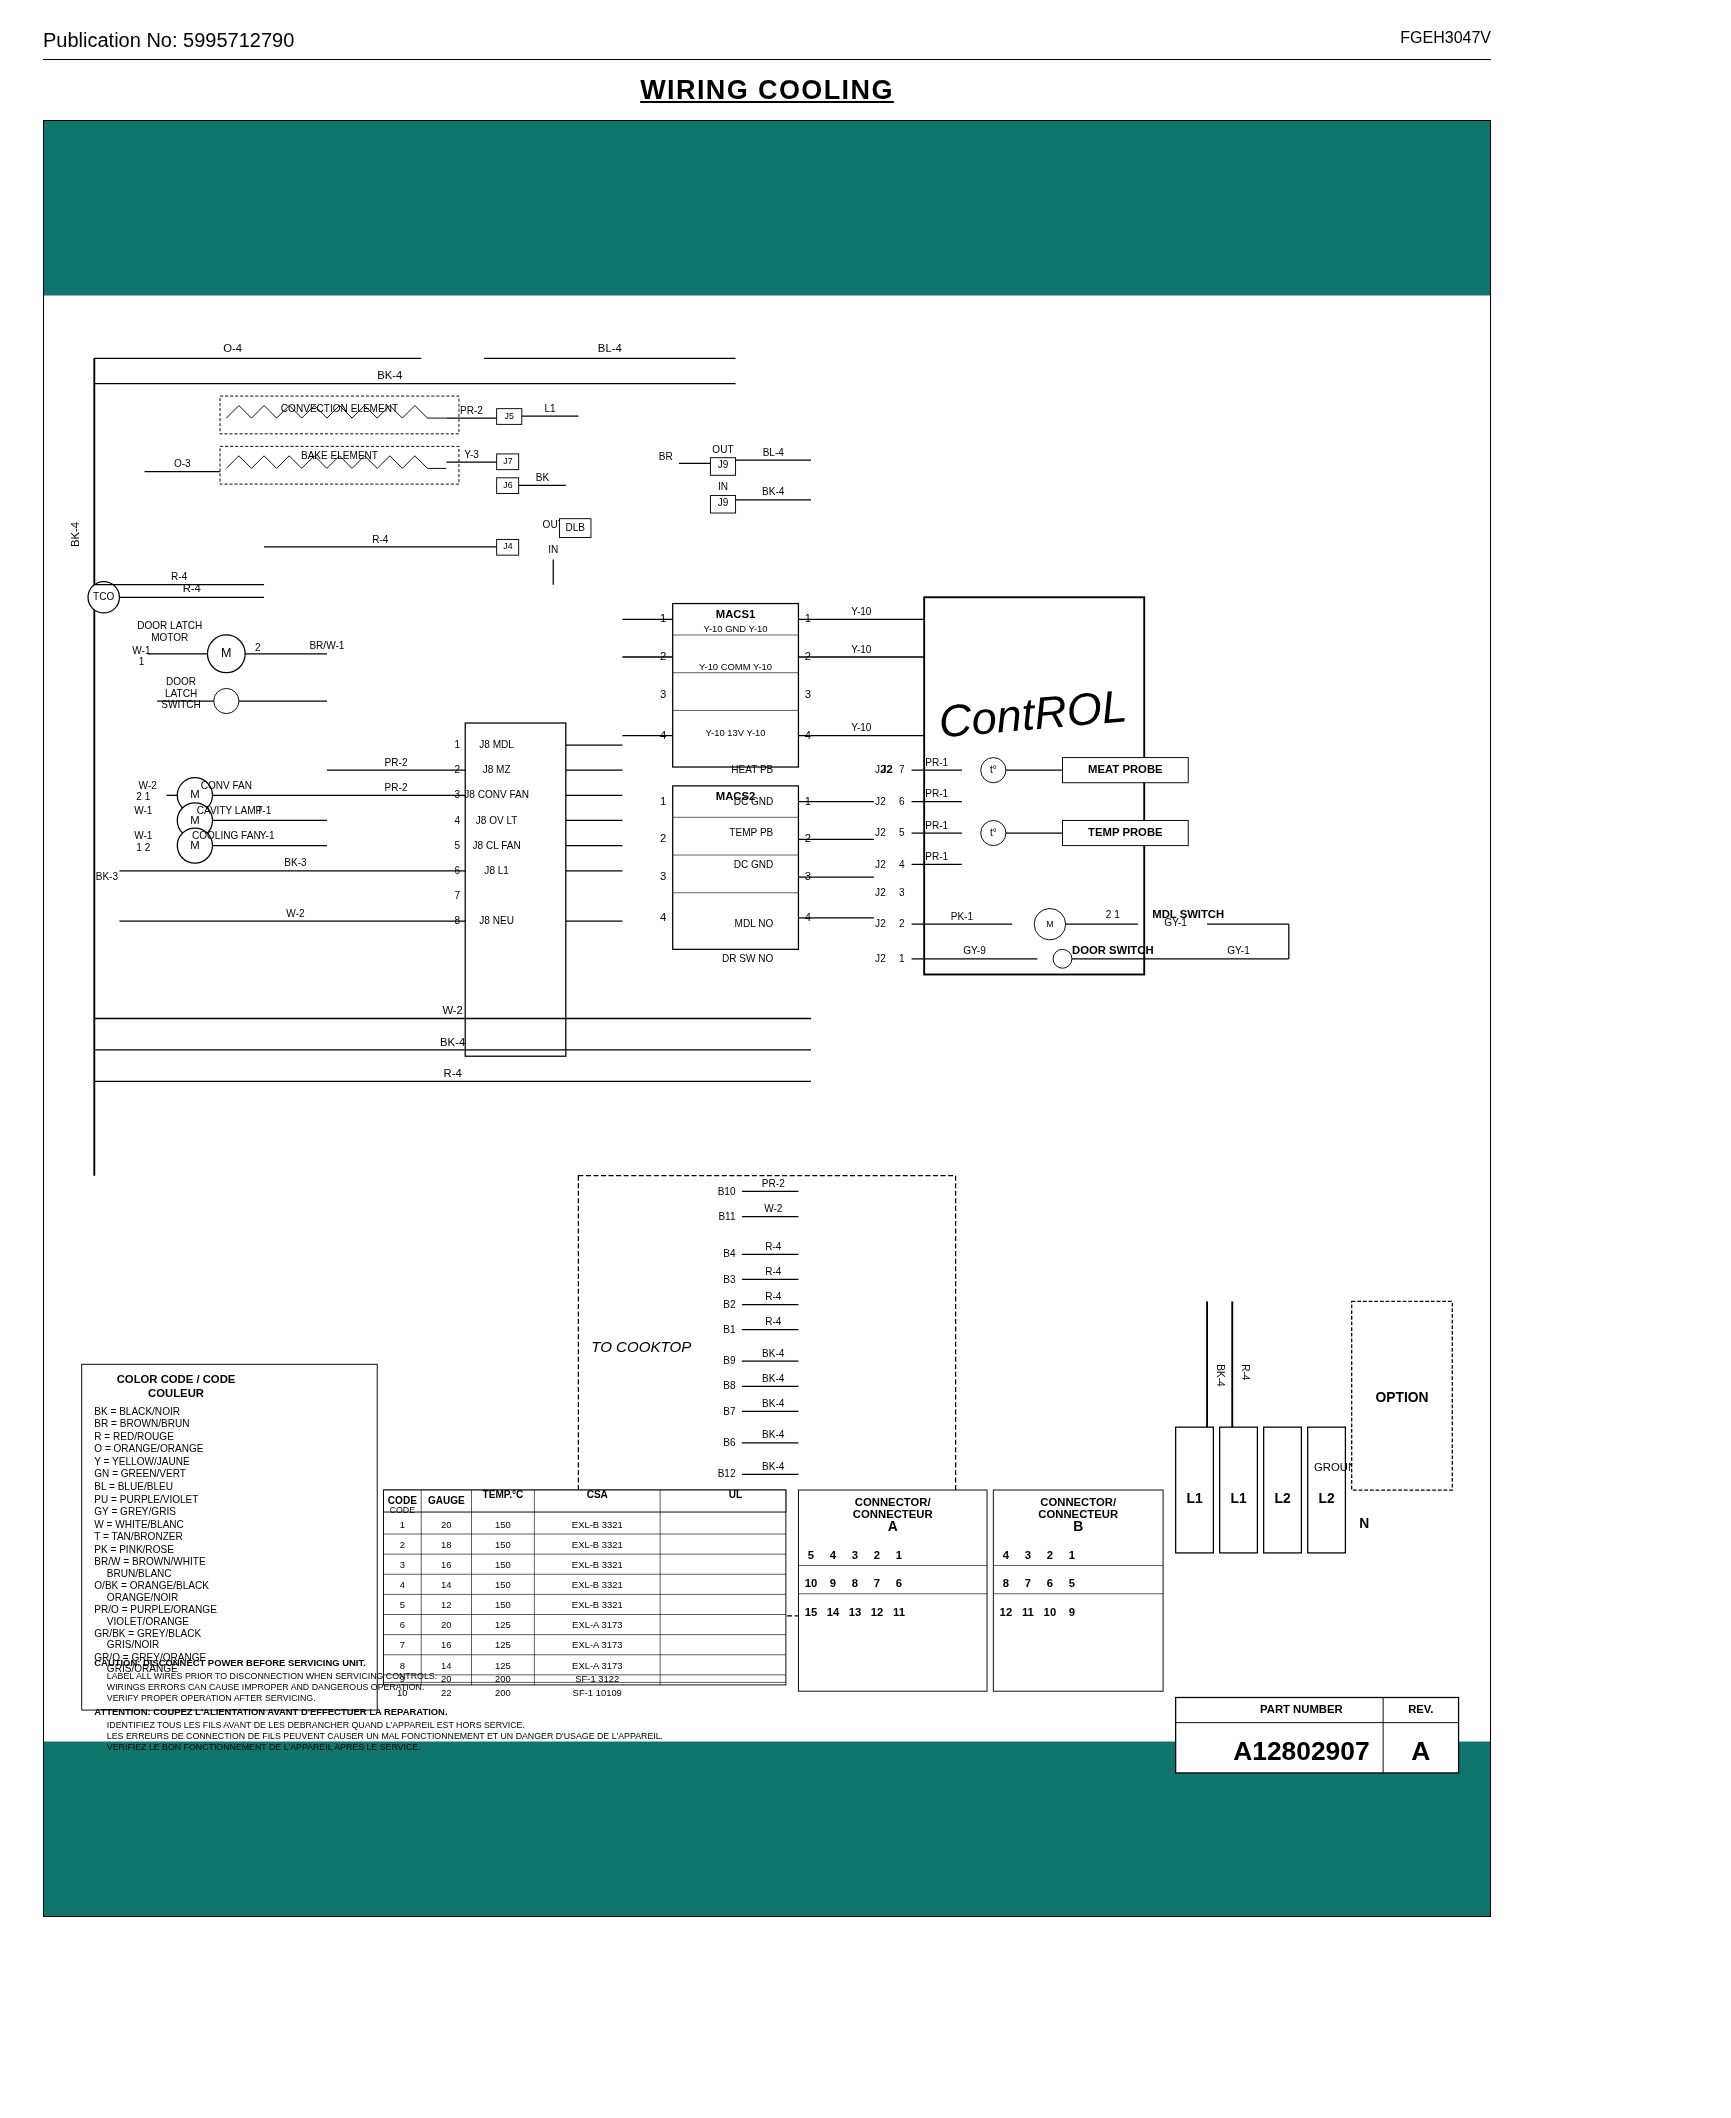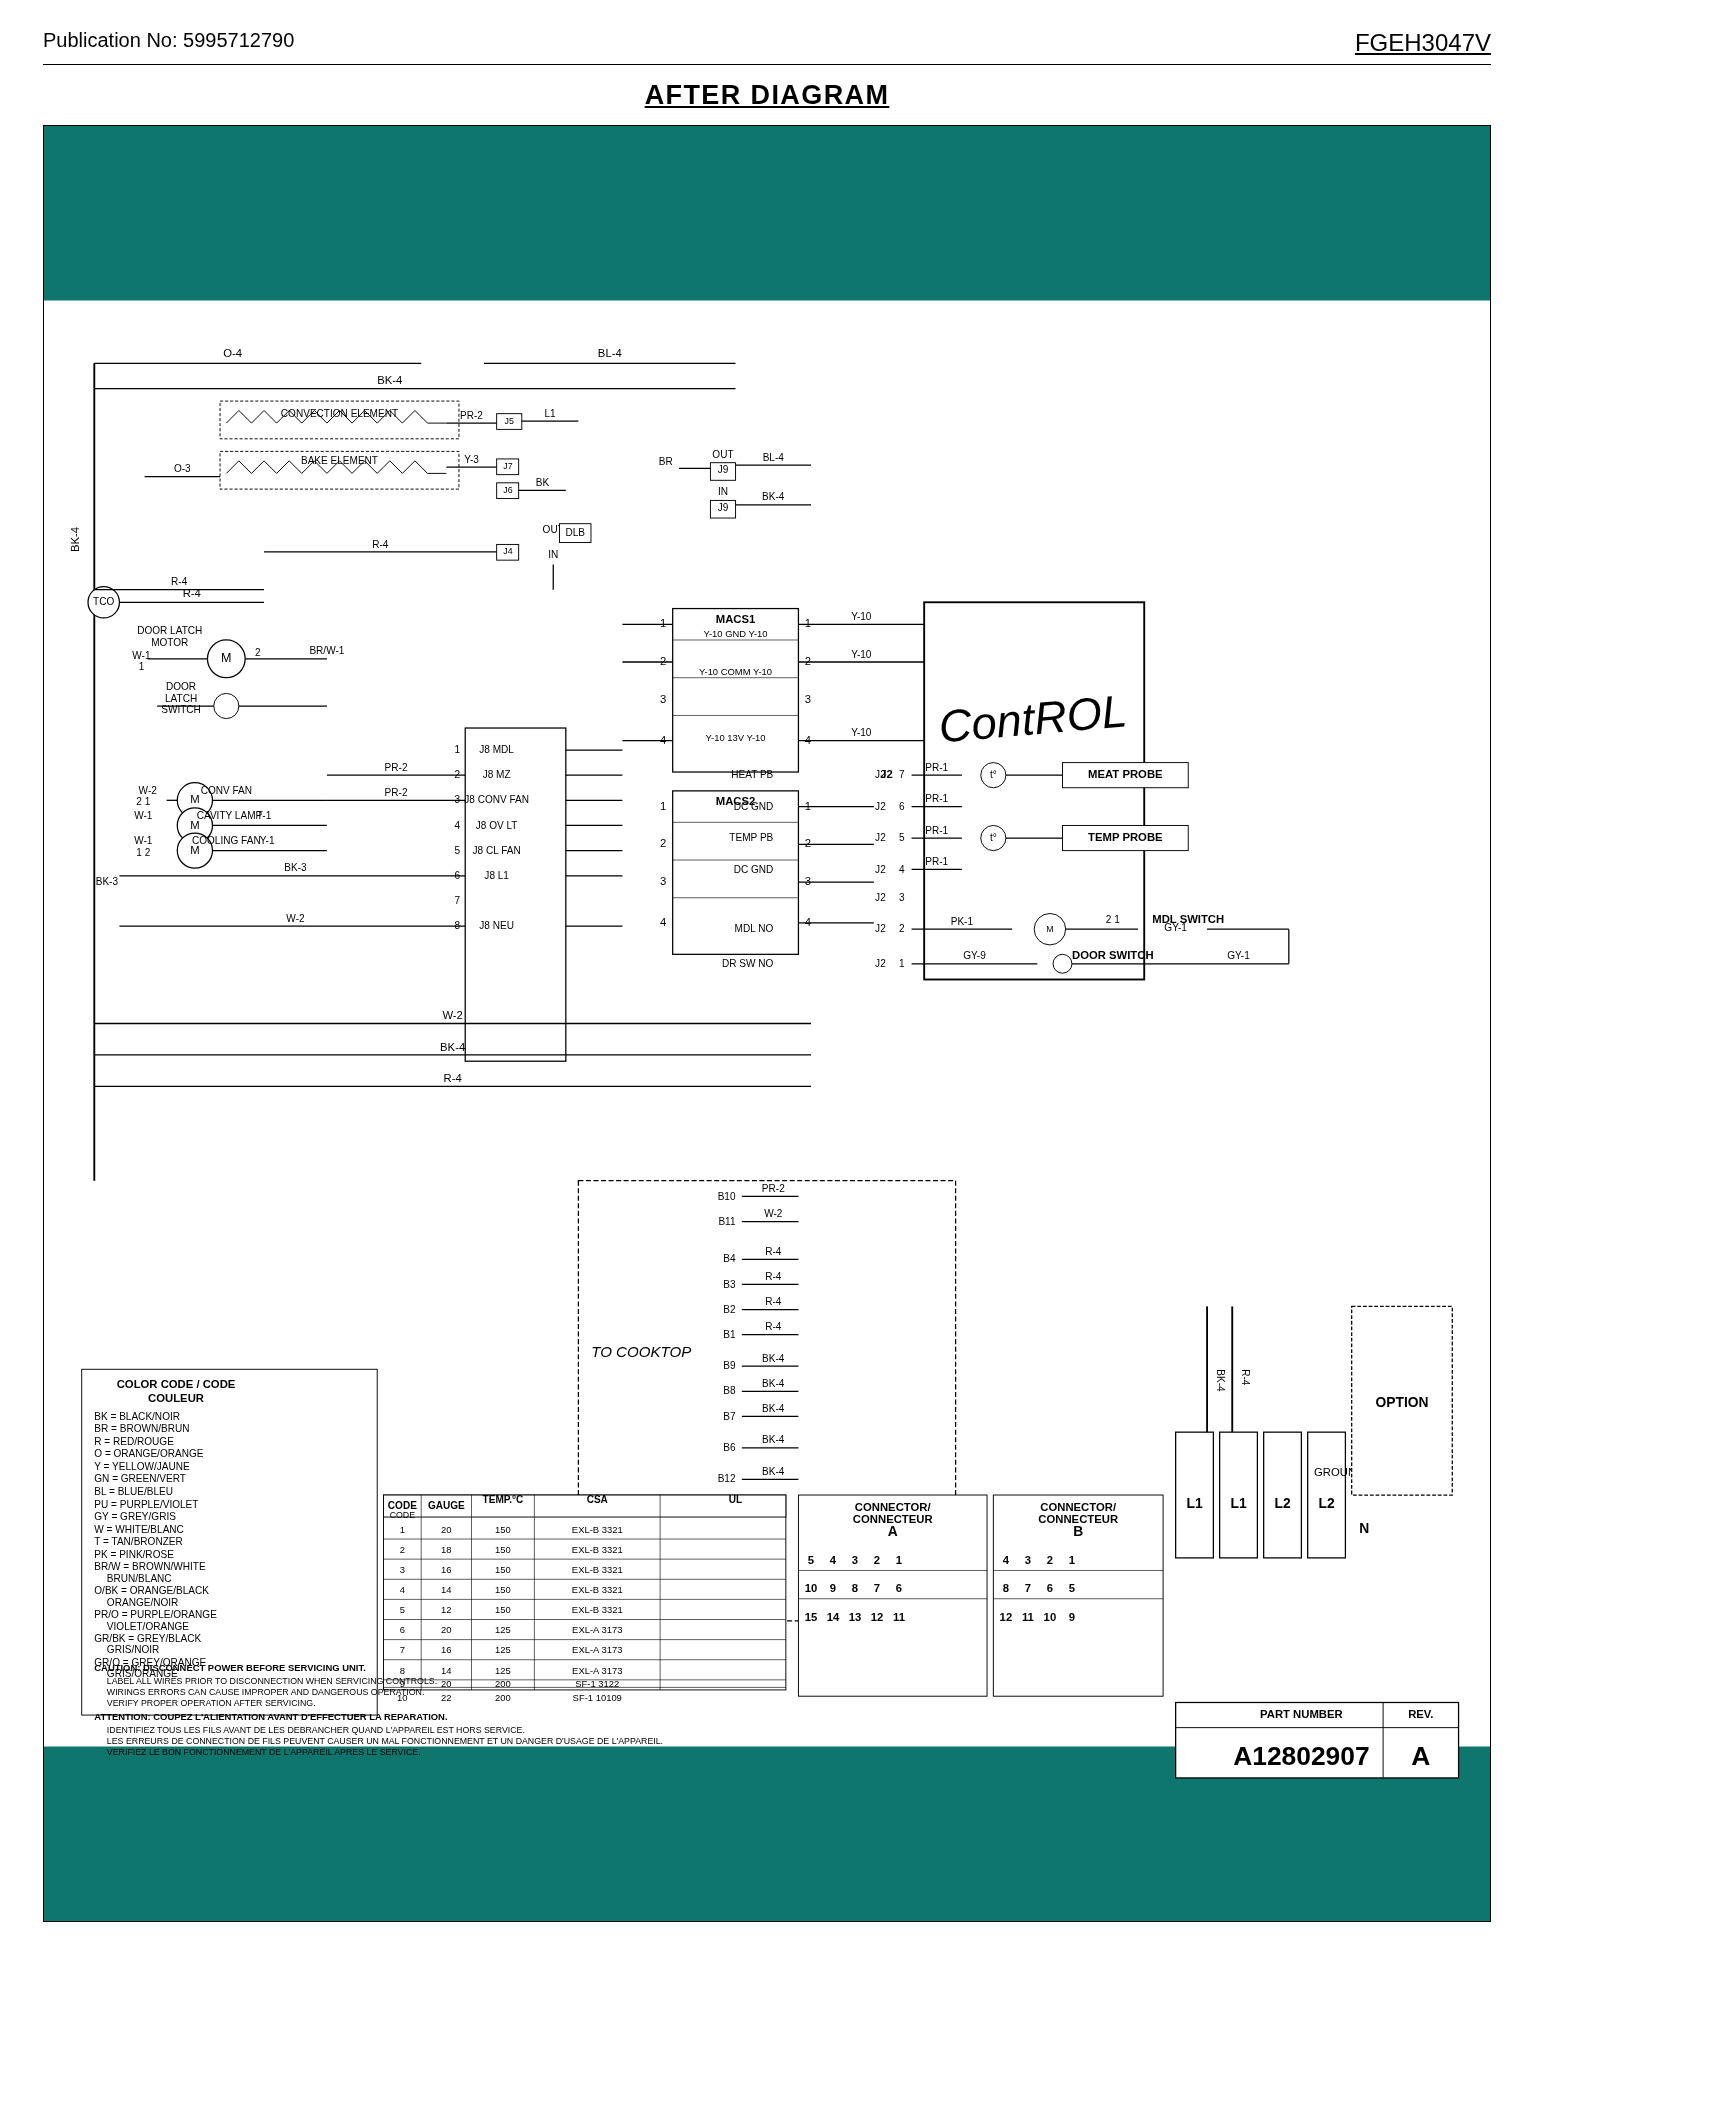--- a/index.html
+++ b/index.html
@@ -22,23 +22,22 @@
       display: flex;
       justify-content: space-between;
       align-items: flex-start;
       margin-bottom: 5.7px;
     }
     .pub-number {
       font-size: 20px;
       font-weight: normal;
     }
     .model-number {
-      font-size: 24px;
+      font-size: 16px;
       font-weight: normal;
-      text-decoration: underline;
     }
     .title-section {
       text-align: center;
       margin-bottom: 14.4px;
     }
     .main-title {
       font-size: 27px;
       font-weight: bold;
       text-decoration: underline;
       letter-spacing: 1.4px;
@@ -65,21 +64,21 @@
 </head>
 <body>
 
 <div class="page">
   <div class="header-top">
     <span class="pub-number">Publication No: 5995712790</span>
     <span class="model-number">FGEH3047V</span>
   </div>
   <hr class="divider-line">
   <div class="title-section">
-    <span class="main-title">AFTER DIAGRAM</span>
+    <span class="main-title">WIRING COOLING</span>
   </div>
 
   <div class="diagram-container">
     <svg class="diagram-svg" viewBox="0 0 2300 2300" preserveAspectRatio="xMidYMid meet" style="font-family:Arial,sans-serif;">
 
       <rect x="0" y="0" width="2300" height="2300" fill="white"></rect>
 
       <line x1="80" y1="100" x2="600" y2="100" stroke="black" stroke-width="2"></line>
       <text x="300" y="90" font-size="18" text-anchor="middle">O-4</text>
 

